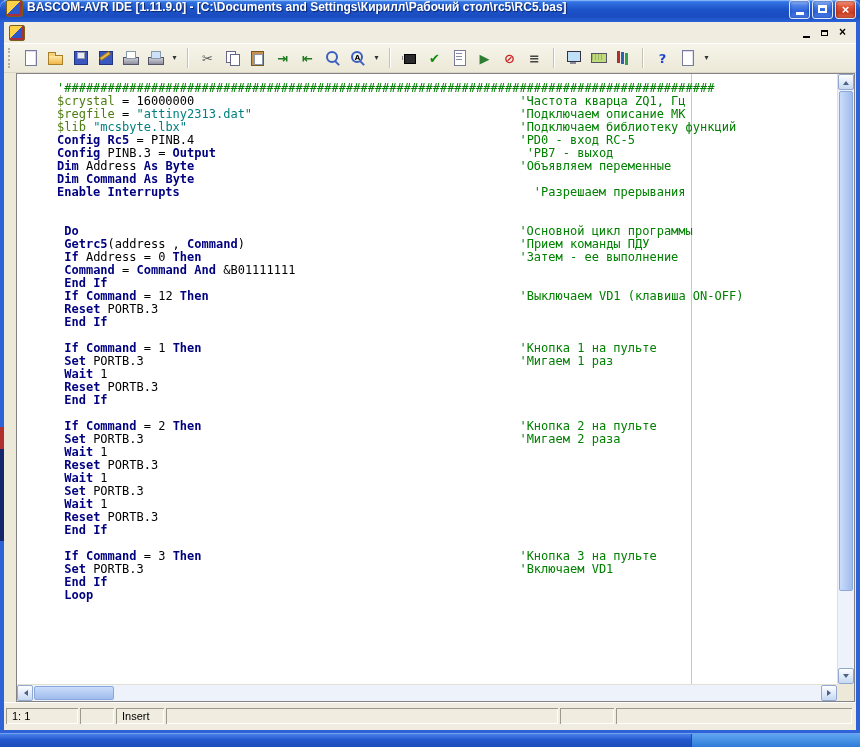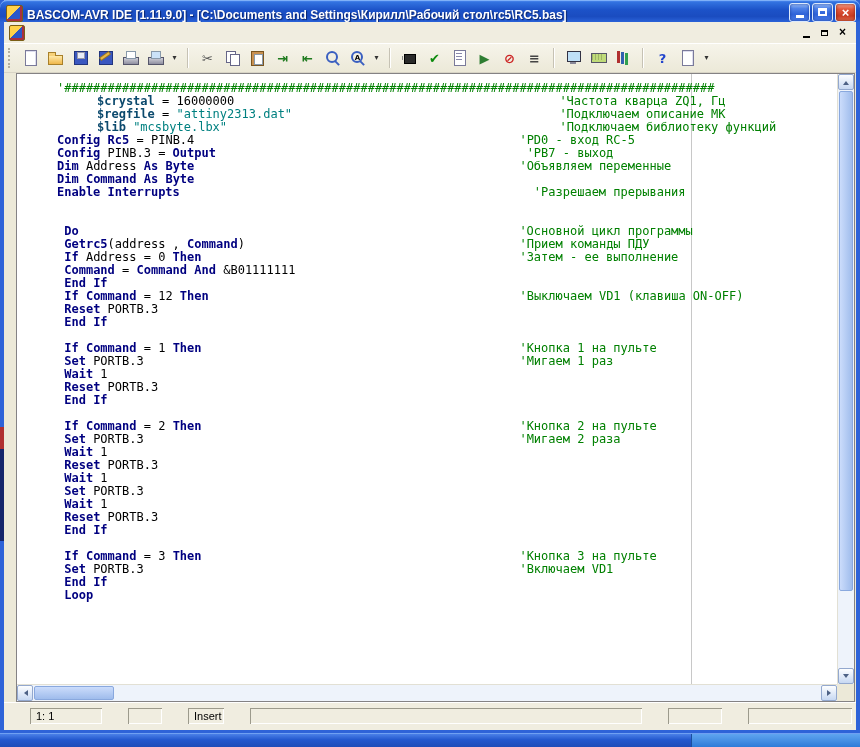--- a/index.html
+++ b/index.html
@@ -13,21 +13,21 @@
   .window{
     position:absolute;left:0;top:0;right:0;bottom:13px;
     display:flex;flex-direction:column;box-sizing:border-box;
     border-left:4px solid #2E63D8;border-right:4px solid #2E63D8;border-bottom:4px solid #2E63D8;
     background:#ECE9D8;
   }
   .titlebar{
     height:22px;flex:0 0 22px;margin:0 -4px;position:relative;z-index:3;
     border-radius:7px 7px 0 0;
     background:linear-gradient(180deg,#5A93F5 0%,#3272E0 10%,#1C52C8 45%,#1A4CC0 75%,#2A62D8 100%);
-    display:flex;align-items:flex-end;padding:0 4px;box-sizing:border-box;
+    display:flex;align-items:flex-start;padding:0 4px;box-sizing:border-box;
     box-shadow:inset 0 1px 0 #7FB0F8;
   }
   .app-icon{
     width:15px;height:15px;margin:0 4px 0 2px;border-radius:2px;
     background:linear-gradient(135deg,#FFD24A 0 45%,#2B57C8 45%);
     border:1px solid #7A5E16;box-shadow:inset -2px -2px 0 rgba(190,40,40,.85);
     flex:0 0 auto;
   }
   .title-text{
     color:#fff;font-size:12px;font-weight:bold;white-space:nowrap;overflow:hidden;
@@ -121,21 +121,21 @@
   .editor-wrap{
     flex:1 1 auto;margin:0 1px 0 12px;display:grid;
     grid-template-columns:1fr 17px;grid-template-rows:1fr 17px;
     border:1px solid #848284;background:#fff;min-height:0;
   }
   .code-pane{grid-column:1;grid-row:1;position:relative;overflow:hidden;background:#fff;}
   .margin-line{position:absolute;left:674px;top:0;bottom:0;width:1px;background:#C8C8C8;}
   .code{position:relative;padding:8px 0 0 40px;font-family:"DejaVu Sans Mono",monospace;font-size:12px;line-height:13px;white-space:pre;}
   .line{height:13px;}
   .sg-k{color:#000080;font-weight:bold;margin-top:16px;}
-  .sg-d{color:#0c4a6e;font-weight:bold;margin-left:40px;}
+  .sg-d{color:#4d7c0f;font-weight:normal;}
   .sg-c{color:#008000;}
   .sg-q{color:#008080;}
   .sg-t{color:#000000;}
   
   .vscroll{grid-column:2;grid-row:1;background:#EEF3FB;display:flex;flex-direction:column;align-items:center;border-left:1px solid #E2E0D4;}
   .hscroll{grid-column:1;grid-row:2;background:#EEF3FB;display:flex;align-items:center;border-top:1px solid #E2E0D4;}
   .corner{grid-column:2;grid-row:2;background:#ECE9D8;}
   .sb-btn{flex:0 0 auto;width:16px;height:16px;box-sizing:border-box;border-radius:2px;
     background:linear-gradient(180deg,#FDFEFF,#C7D8F2);border:1px solid #93A8CE;
     display:flex;align-items:center;justify-content:center;}
@@ -146,22 +146,22 @@
   .vthumb{width:14px;height:500px;margin-top:1px;border-radius:2px;
     background:linear-gradient(90deg,#CBDCFB,#9FBCEC);border:1px solid #89A8DE;box-sizing:border-box;}
   .hthumb{height:14px;width:80px;margin-left:1px;border-radius:2px;
     background:linear-gradient(180deg,#CBDCFB,#9FBCEC);border:1px solid #89A8DE;box-sizing:border-box;}
   
   .statusbar{
     height:22px;flex:0 0 22px;display:flex;align-items:center;gap:2px;
     background:#F0EDE0;padding:2px 4px 3px 2px;font-size:11px;border-top:1px solid #FFFFFF;
   }
   .panel{height:16px;display:flex;align-items:center;padding:0 6px;box-sizing:border-box;
-    box-shadow:inset 1px 1px 0 #9C9A8C, inset -1px -1px 0 #FFFFFF;margin-left:24px;}
-  .p1{width:72px;}.p2{width:34px;}.p3{width:36px;}.p4{width:392px;}.p5{width:54px;}.p6{flex:1;}
+    box-shadow:inset 1px 1px 0 #9C9A8C, inset -1px -1px 0 #FFFFFF;}
+  .p1{width:72px;}.p2{width:34px;}.p3{width:48px;}.p4{width:392px;}.p5{width:54px;}.p6{flex:1;}
   
   .taskbar{position:absolute;left:0;right:0;bottom:0;height:13px;
     background:linear-gradient(180deg,#4A80E8 0%,#2358CE 45%,#1E4CB8 100%);
     border-top:1px solid #6FA0F2;}
   .systray{position:absolute;right:0;top:0;bottom:0;width:168px;
     background:linear-gradient(180deg,#5FA5F0,#2E7BD8);border-left:1px solid #1A4FA0;}
   .artifact-red{position:absolute;left:0;top:427px;width:4px;height:22px;background:#B03030;z-index:6;}
   .artifact-navy{position:absolute;left:0;top:449px;width:4px;height:92px;background:#15266B;z-index:6;}
 </style>
 </head>

